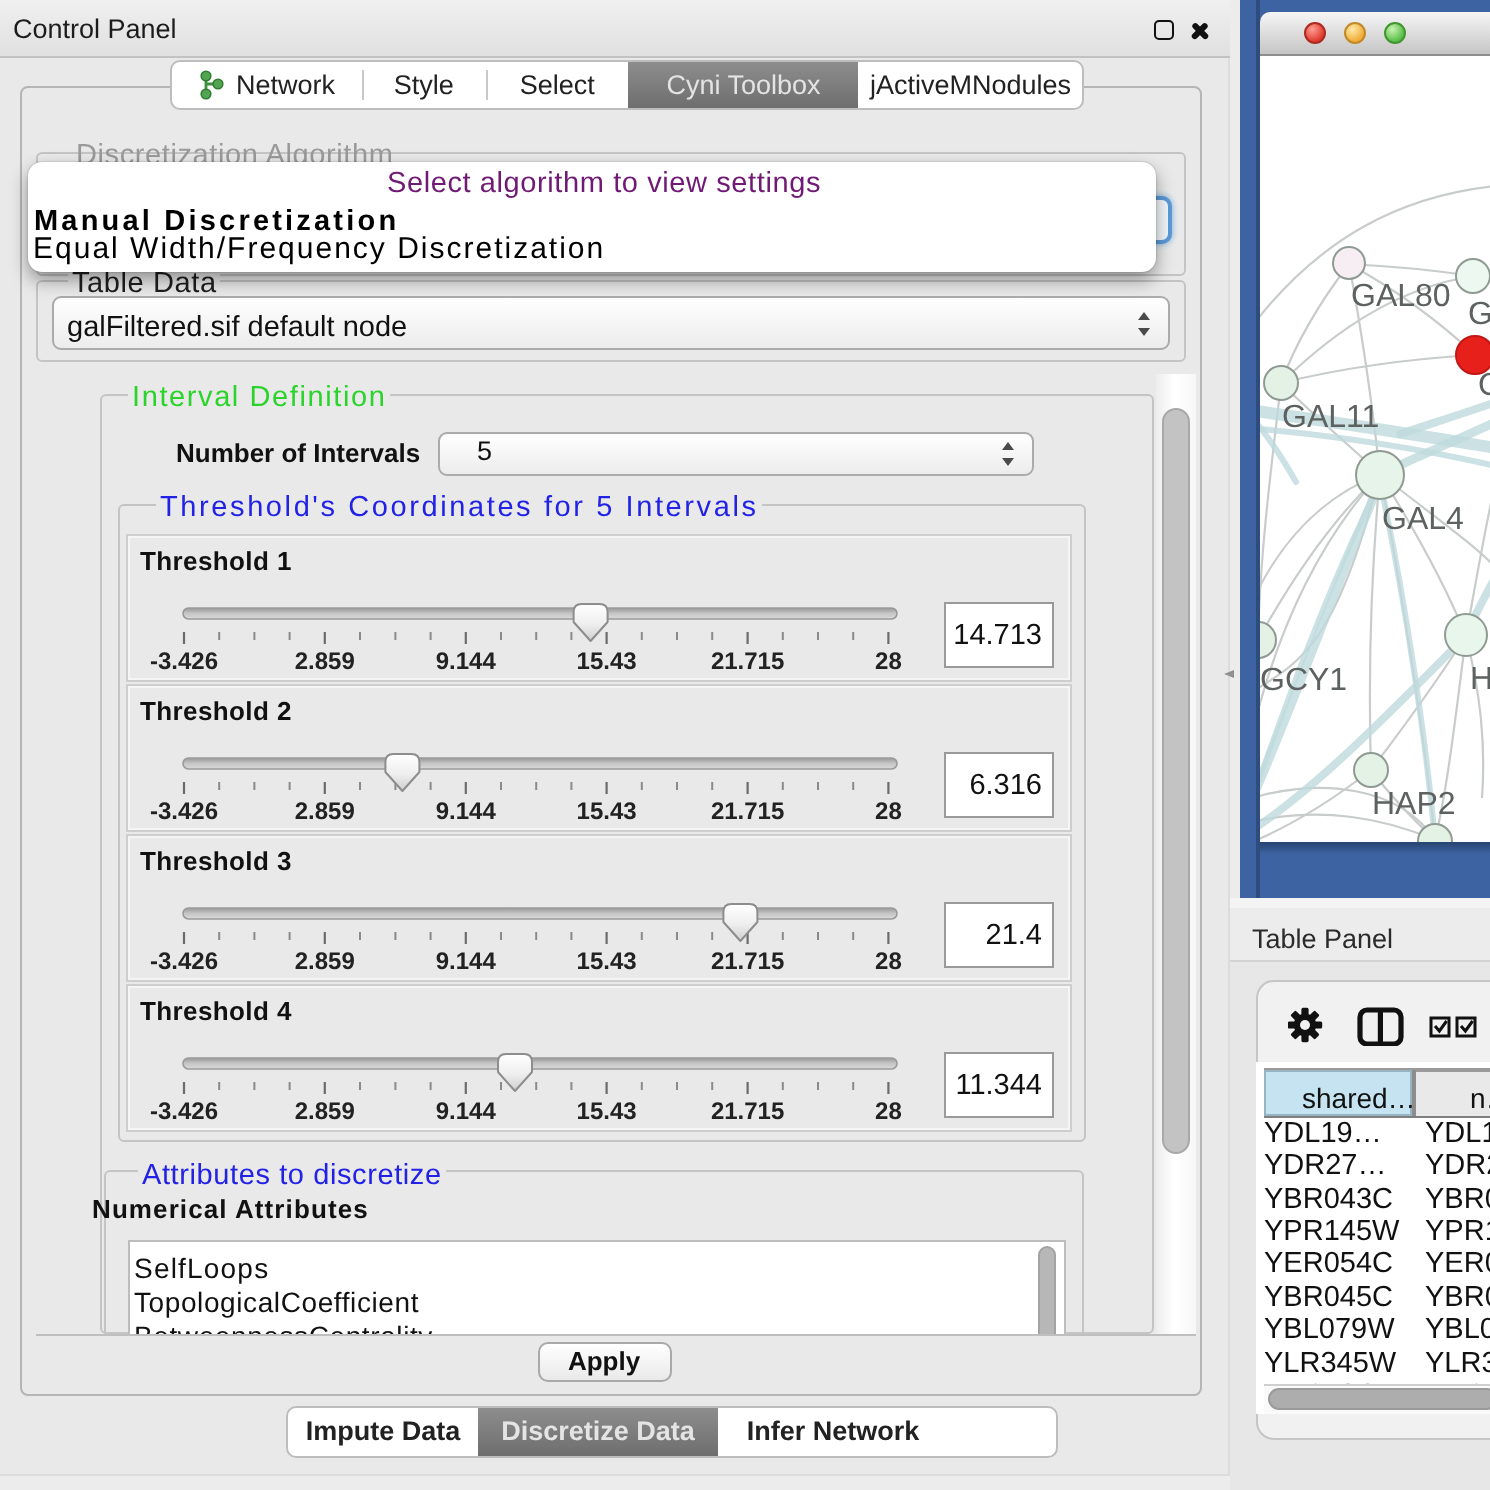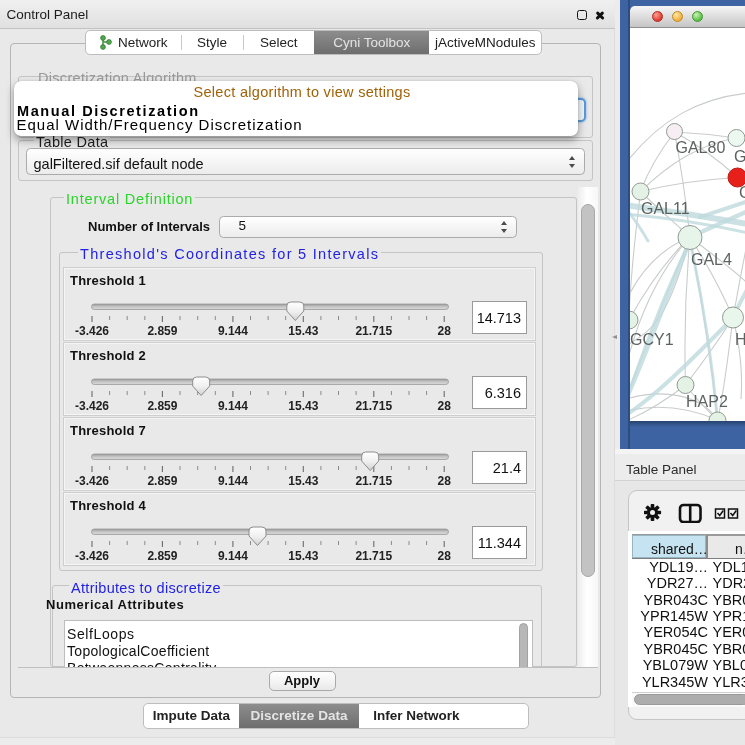--- a/index.html
+++ b/index.html
@@ -29,38 +29,38 @@
 .combo .arr::after { content:""; position:absolute; left:1px; bottom:1px; border-left:3.6px solid transparent; border-right:3.6px solid transparent; border-top:4.6px solid #4a4a4a; }
 .tpanel { position:absolute; left:44.5px; width:473px; height:73.5px; border:1px solid #cecece; box-shadow:inset 0 0 0 1px #f5f5f5; background:#e9e9e9; }
 .tlabel { position:absolute; left:6.5px; top:4.5px; font-size:13px; font-weight:bold; color:#111; letter-spacing:0.2px; }
 .tfield { position:absolute; left:408px; top:33px; width:55.5px; height:33px; background:#fff; border:1.5px solid #9a9a9a;
   font-size:14.5px; color:#111; text-align:right; padding:8px 5px 0 0; }
 .vthumb { position:absolute; background:#c3c3c3; border:1px solid #a8a8a8; border-radius:7px; }
 #applybtn { position:absolute; left:268.5px; top:671px; width:67px; height:20px; background:linear-gradient(#ffffff,#e9e9e9);
   border:1px solid #a9a9a9; border-radius:5px; font-size:13px; font-weight:bold; color:#111; text-align:center; line-height:18px; }
 #popup { position:absolute; left:14px; top:81px; width:564px; height:55px; background:#fff; border-radius:7px;
   box-shadow:0 4px 9px rgba(0,0,0,0.38), 0 0 1px rgba(0,0,0,0.3); z-index:10; }
-#popup .r1 { position:absolute; left:6px; top:3px; width:100%; text-align:center; font-size:14.5px; color:#a16207; letter-spacing:0.3px; }
+#popup .r1 { position:absolute; left:6px; top:3px; width:100%; text-align:center; font-size:14.5px; color:#701a75; letter-spacing:0.3px; }
 #popup .r2 { position:absolute; left:3px; top:22px; font-size:14.5px; font-weight:bold; color:#000; letter-spacing:1.6px; }
 #popup .r3 { position:absolute; left:2.5px; top:34.5px; font-size:15px; color:#000; letter-spacing:1.0px; }
 #net { position:absolute; left:620px; top:0; width:125px; height:449px; background:#3e63a3; }
 #netdarkL { position:absolute; left:8px; top:0; width:2px; height:449px; background:#2e4c7e; }
 #nettitle { position:absolute; left:10px; top:6px; width:115px; height:21.5px; border-top-left-radius:5px;
   background:linear-gradient(#f6f6f6,#c5c5c5); border-bottom:1px solid #8e8e8e; }
 .light { position:absolute; top:5px; width:11px; height:11px; border-radius:50%; }
 #canvas { position:absolute; left:10px; top:27.5px; width:115px; height:394px; background:#fff; overflow:hidden; }
 #netdarkB { position:absolute; left:10px; top:421px; width:115px; height:6px; background:linear-gradient(#26446f,#3e63a3); }
 #tp { position:absolute; left:615px; top:449px; width:130px; height:296px; background:#e7e7e7; }
 #tpstrip { position:absolute; left:615px; top:449px; width:130px; height:5px; background:#f4f4f4; }
 #tphead { position:absolute; left:615px; top:454px; width:130px; height:27px; background:#ececec; border-bottom:1px solid #d2d2d2; }
 #tphead span { position:absolute; left:11px; top:7.5px; font-size:13.5px; color:#2b2b2b; }
 #tcontainer { position:absolute; left:628px; top:490px; width:130px; height:230px; background:#f1f1f1;
   border:1px solid #c5c5c5; border-radius:9px; }
 .trow { position:absolute; left:632px; width:113px; height:16.4px; font-size:14.5px; color:#111; }
-.trow .c1 { position:absolute; left:0; width:76px; text-align:right; top:0; }
+.trow .c1 { position:absolute; left:0; width:76px; text-align:left; top:0; }
 .trow .c2 { position:absolute; left:80.5px; top:0; }
 </style></head>
 <body>
 <div id="cp">
   <div id="cptitle">
       <span>Control Panel</span>
     </div>
   <div id="icoFloat"></div>
   <div id="icoClose">
       <i></i>
@@ -192,21 +192,21 @@
           <text x="98.4" y="66.6" text-anchor="middle" font-family="Liberation Sans, sans-serif" font-size="12" font-weight="bold" fill="#222">2.859</text>
           <text x="168.9" y="66.6" text-anchor="middle" font-family="Liberation Sans, sans-serif" font-size="12" font-weight="bold" fill="#222">9.144</text>
           <text x="239.3" y="66.6" text-anchor="middle" font-family="Liberation Sans, sans-serif" font-size="12" font-weight="bold" fill="#222">15.43</text>
           <text x="309.8" y="66.6" text-anchor="middle" font-family="Liberation Sans, sans-serif" font-size="12" font-weight="bold" fill="#222">21.715</text>
           <text x="380.2" y="66.6" text-anchor="middle" font-family="Liberation Sans, sans-serif" font-size="12" font-weight="bold" fill="#222">28</text>
           <path d="M 128.7 43 L 128.7 38 Q 128.7 34 132.7 34 L 141.7 34 Q 145.7 34 145.7 38 L 145.7 43 L 137.2 52.5 Z" fill="url(#thm2)" stroke="#8d8d8d" stroke-width="1" stroke-linejoin="round"></path>
         </svg>
         <div class="tfield">6.316</div>
       </div>
     <div class="tpanel" style="top:230px">
-        <div class="tlabel">Threshold 7</div>
+        <div class="tlabel">Threshold 3</div>
         <svg width="472" height="73" viewBox="0 0 472 73" style="position:absolute;left:0;top:0">
           <defs>
             <linearGradient id="trk3" x1="0" y1="0" x2="0" y2="1">
               <stop offset="0" stop-color="#989898"></stop>
               <stop offset="0.5" stop-color="#c6c6c6"></stop>
               <stop offset="1" stop-color="#dadada"></stop>
             </linearGradient>
             <linearGradient id="thm3" x1="0" y1="0" x2="0" y2="1">
               <stop offset="0" stop-color="#ffffff"></stop>
               <stop offset="0.55" stop-color="#eeeeee"></stop>

